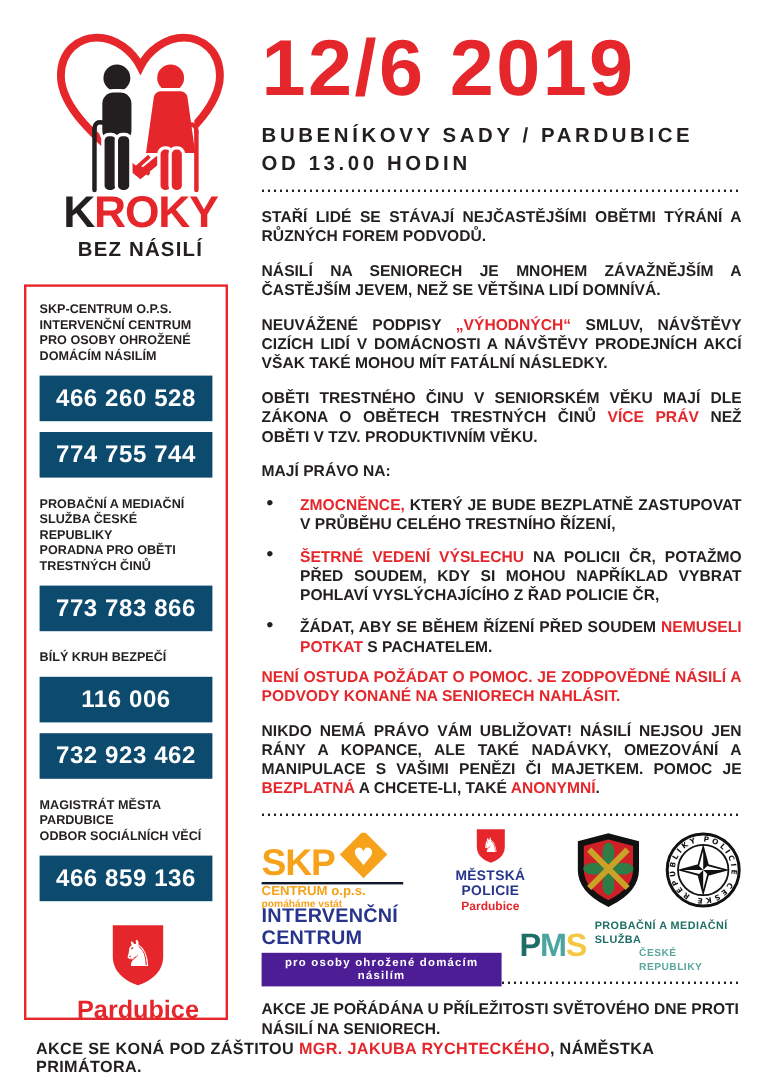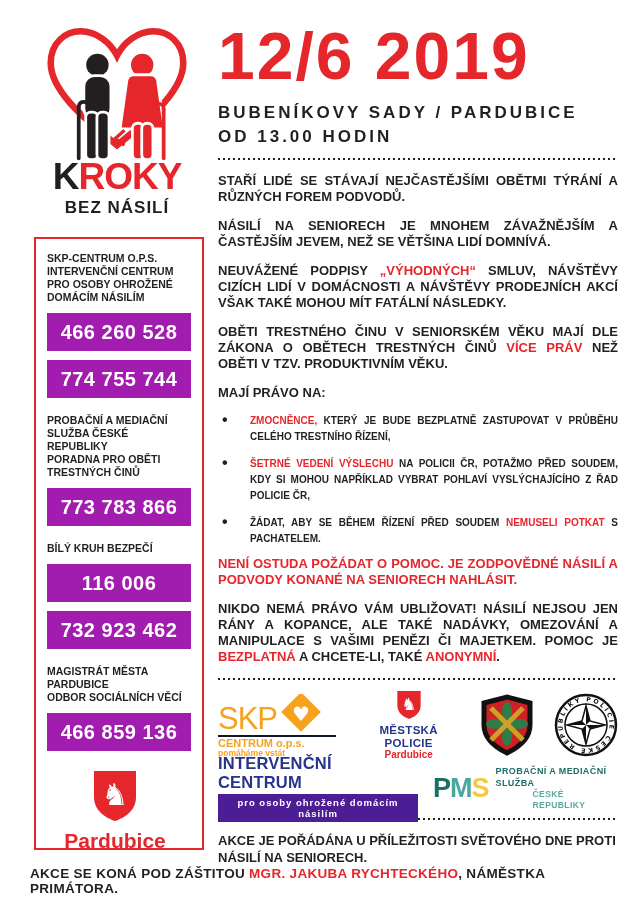--- a/index.html
+++ b/index.html
@@ -9,52 +9,52 @@
     margin:0 auto;
   }
   .red{color:#e5262b;}
   
   .brand{position:absolute;left:28px;top:22px;width:178px;text-align:center;}
   .brand svg{display:block;margin:0 auto;}
   .brand-title{font-size:37px;font-weight:bold;letter-spacing:-1px;line-height:1;margin-top:-4px;}
   .brand-sub{font-size:17px;font-weight:bold;letter-spacing:1px;margin-top:3px;}
   
   .sidebar{
-    position:absolute;left:34px;top:237px;width:170px;height:613px;
+    position:absolute;left:20px;top:237px;width:170px;height:613px;
     border:2px solid #e5262b;box-sizing:border-box;padding:13px 11px 8px 11px;
   }
   .contact-label{font-size:10.5px;font-weight:bold;line-height:13px;white-space:pre-line;letter-spacing:0px;}
   .phone-block{
-    background:#a21caf;color:#fff;font-weight:bold;font-size:20px;
+    background:#0c4a6e;color:#fff;font-weight:bold;font-size:20px;
     text-align:center;height:38px;line-height:38px;margin-top:9px;letter-spacing:0.5px;
   }
   .contact-section{margin-bottom:16px;}
   .city-block{text-align:center;margin-top:14px;}
   .city-name{color:#e5262b;font-size:21px;font-weight:bold;margin-top:2px;letter-spacing:0px;}
   
   .main{position:absolute;left:218px;top:22px;width:400px;}
   .event-date{margin:0;font-size:66px;line-height:1.05;font-weight:bold;color:#e5262b;letter-spacing:2px;}
   .event-sub{font-size:17px;font-weight:bold;letter-spacing:3px;line-height:1.0;}
   .event-loc{margin-top:13px;}
   .event-time{margin-top:7px;}
   .dotted{height:2px;border:0;margin:13px 0 0 0;
     background:repeating-linear-gradient(90deg,#231f20 0 2px,transparent 2px 5px);}
   .body-text p{font-size:13px;font-weight:bold;line-height:16px;text-align:justify;margin:13px 0 0 0;}
   ul.rights{list-style:none;margin:12px 0 0 0;padding:0;}
   ul.rights li{
-    position:relative;padding-left:32px;font-size:10px;font-weight:bold;line-height:16px;
+    position:relative;padding-left:32px;font-size:13px;font-weight:bold;line-height:16px;
     text-align:justify;margin-bottom:11px;
   }
   ul.rights li::before{content:"\2022";position:absolute;left:4px;top:-1px;font-size:16px;}
   
   .logo-row1{display:flex;align-items:center;justify-content:space-between;margin-top:8px;height:74px;}
   .logo-row2{display:flex;align-items:center;justify-content:space-between;margin-top:6px;height:40px;}
   .skp-logo{width:118px;color:#f7a21b;line-height:1;}
   .skp-top{display:flex;align-items:flex-end;}
-  .skp-abbr{font-size:31px;font-weight:normal;letter-spacing:-1px;}
+  .skp-abbr{font-size:31px;font-weight:bold;letter-spacing:-1px;}
   .skp-line2{font-size:11px;font-weight:bold;border-top:2px solid #0f172a;margin-top:1px;padding-top:1px;}
   .skp-tag{font-size:8.5px;font-weight:bold;}
   .mp-logo{width:104px;text-align:center;line-height:1.1;}
   .mp-name{color:#27348b;font-size:11.5px;font-weight:bold;letter-spacing:0.3px;}
   .mp-city{color:#e5262b;font-size:10px;font-weight:bold;}
   .ic-logo{width:200px;}
   .ic-name{color:#27348b;font-size:16.5px;font-weight:bold;letter-spacing:0.2px;}
   .ic-bar{background:#4c1d95;color:#fff;font-size:9.5px;font-weight:bold;text-align:center;
     letter-spacing:1px;padding:3px 0;margin-top:2px;}
   .pms-logo{display:flex;align-items:center;width:185px;}

